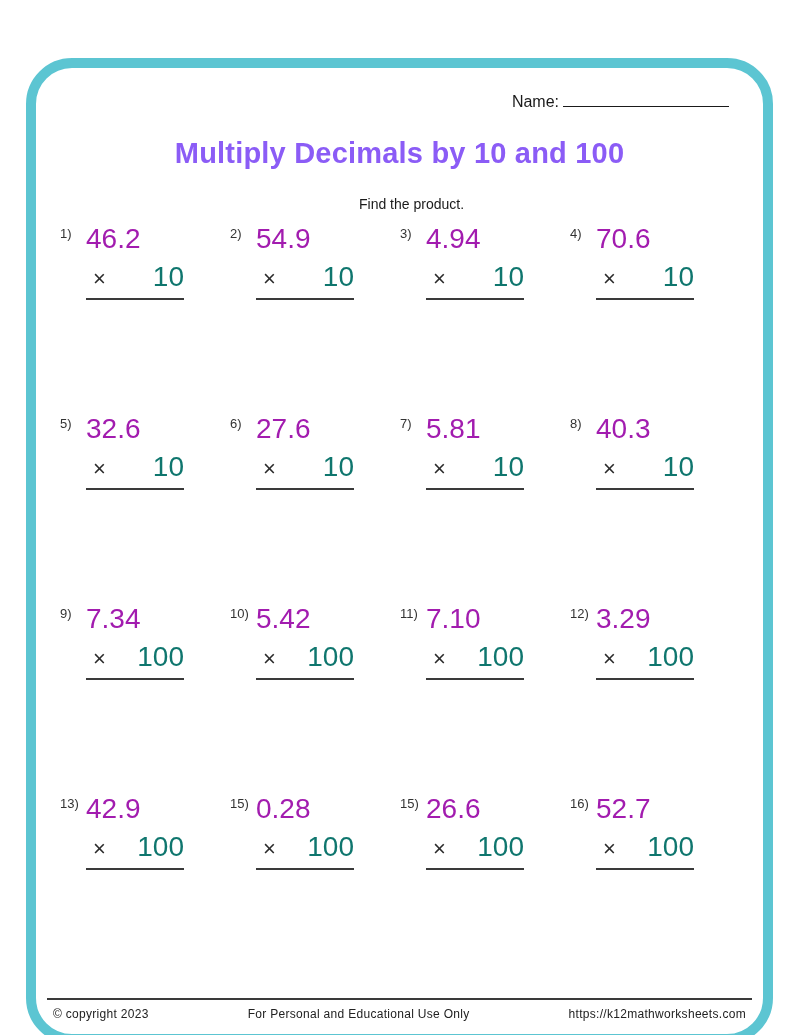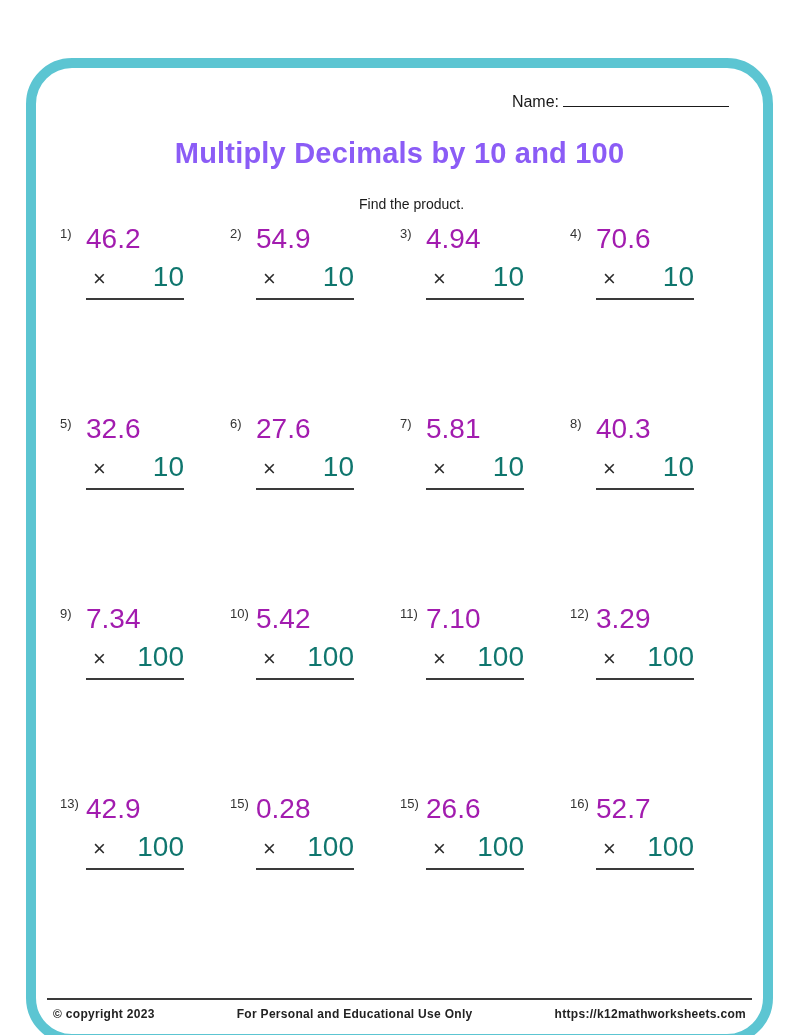--- a/index.html
+++ b/index.html
@@ -100,21 +100,20 @@
     position: absolute;
     left: 11px; right: 11px; bottom: 13px;
     border-top: 2px solid #3a3a3a;
     padding: 7px 6px 0 6px;
     display: flex;
     justify-content: space-between;
     align-items: baseline;
     font-size: 12px;
     color: #222222;
     letter-spacing: 0.3px;
-    font-weight: bold;
   }
 </style>
 </head>
 <body>
 
 <div class="page" style="border-color: rgb(92, 197, 210); margin-top: 31px;">
 
   <div class="name-row">
     <span class="name-label">Name:</span><span class="name-line"></span>
   </div>

